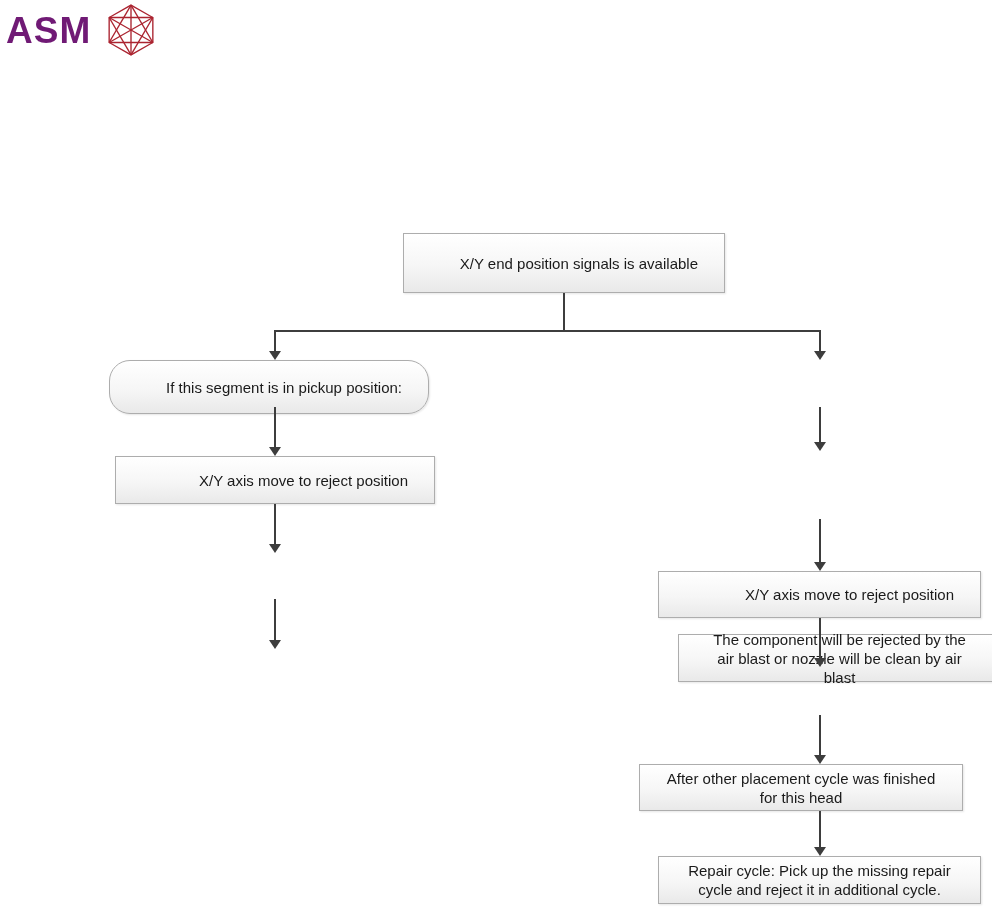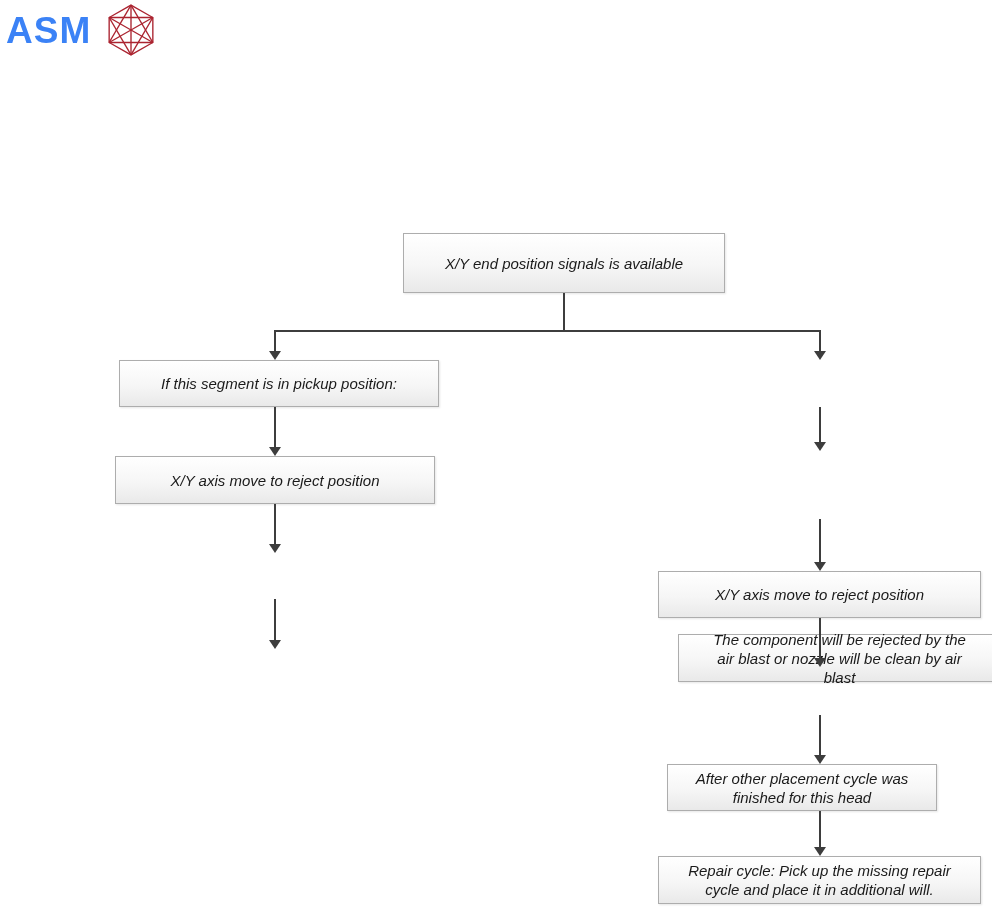--- a/index.html
+++ b/index.html
@@ -20,43 +20,42 @@
     position: absolute;
     left: 6px;
     top: 4px;
     display: flex;
     align-items: center;
     gap: 14px;
   }
   .logo-text {
     font-size: 37px;
     font-weight: bold;
-    color: #3b82f6;
+    color: #701a75;
     letter-spacing: 1px;
     line-height: 1;
   }
   .logo-icon svg {
     display: block;
   }
   
   .box {
     position: absolute;
     box-sizing: border-box;
     border: 1px solid #adadad;
     background: linear-gradient(180deg, #ffffff 0%, #f6f6f6 55%, #e9e9e9 100%);
     box-shadow: 1px 1px 2px rgba(0,0,0,0.10);
     display: flex;
     align-items: center;
-    justify-content: center;
+    justify-content: flex-end;
     text-align: center;
     color: #1a1a1a;
     font-size: 15px;
     line-height: 19px;
     padding: 4px 26px;
-    font-style: italic;
   }
   
   .vline {
     position: absolute;
     width: 2px;
     background: #3d3d3d;
   }
   .hline {
     position: absolute;
     height: 2px;
@@ -98,45 +97,45 @@
     <span>X/Y end position signals is available</span>
   </div>
 
   <div class="vline" style="left:563px; top:293px; height:38px;"></div>
   <div class="hline" style="left:274px; top:330px; width:547px;"></div>
   <div class="vline" style="left:274px; top:330px; height:21px;"></div>
   <div class="arrowhead" style="left:269px; top:351px;"></div>
   <div class="vline" style="left:819px; top:330px; height:21px;"></div>
   <div class="arrowhead" style="left:814px; top:351px;"></div>
 
-  <div class="box" style="left:119px; top:360px; width:320px; height:47px;">
+  <div class="box" style="left:109px; top:360px; width:320px; height:54px;border-radius:21px;">
     <span>If this segment is in pickup position:</span>
   </div>
   <div class="box" style="left:115px; top:456px; width:320px; height:48px;">
     <span>X/Y axis move to reject position</span>
   </div>
 
   <div class="vline" style="left:274px; top:407px; height:40px;"></div>
   <div class="arrowhead" style="left:269px; top:447px;"></div>
   <div class="vline" style="left:274px; top:504px; height:40px;"></div>
   <div class="arrowhead" style="left:269px; top:544px;"></div>
   <div class="vline" style="left:274px; top:599px; height:41px;"></div>
   <div class="arrowhead" style="left:269px; top:640px;"></div>
 
   <div class="box" style="left:658px; top:571px; width:323px; height:47px;">
     <span>X/Y axis move to reject position</span>
   </div>
   <div class="box" style="left:658px; top:634px; width:323px; height:48px;margin-left:20px;">
     <span>The component will be rejected by the air blast or nozzle will be clean by air blast</span>
   </div>
-  <div class="box" style="left:667px; top:764px; width:270px; height:47px;">
+  <div class="box" style="left:639px; top:764px; width:324px; height:47px;">
     <span>After other placement cycle was finished for this head</span>
   </div>
   <div class="box" style="left:658px; top:856px; width:323px; height:48px;">
-    <span>Repair cycle: Pick up the missing repair cycle and place it in additional will.</span>
+    <span>Repair cycle: Pick up the missing repair cycle and reject it in additional cycle.</span>
   </div>
 
   <div class="vline" style="left:819px; top:407px; height:35px;"></div>
   <div class="arrowhead" style="left:814px; top:442px;"></div>
   <div class="vline" style="left:819px; top:519px; height:43px;"></div>
   <div class="arrowhead" style="left:814px; top:562px;"></div>
   <div class="vline" style="left:819px; top:618px; height:40px;"></div>
   <div class="arrowhead" style="left:814px; top:658px;"></div>
   <div class="vline" style="left:819px; top:715px; height:40px;"></div>
   <div class="arrowhead" style="left:814px; top:755px;"></div>

